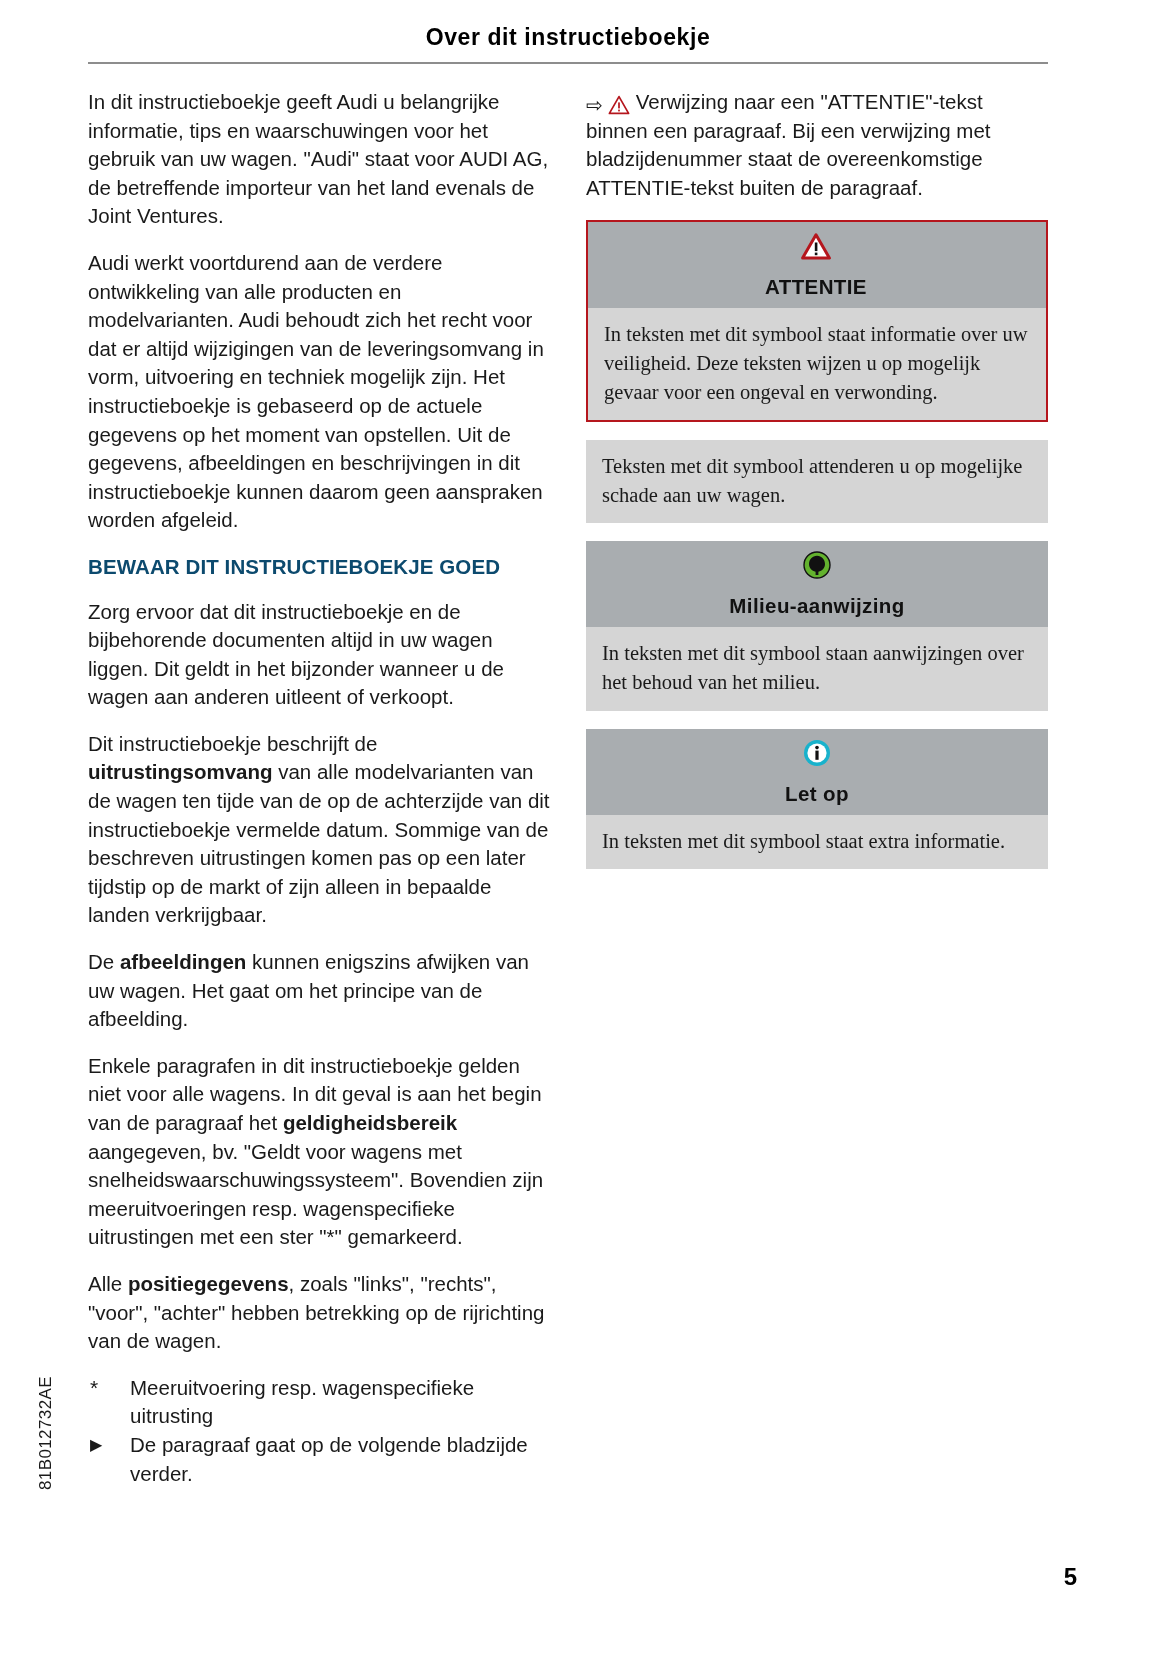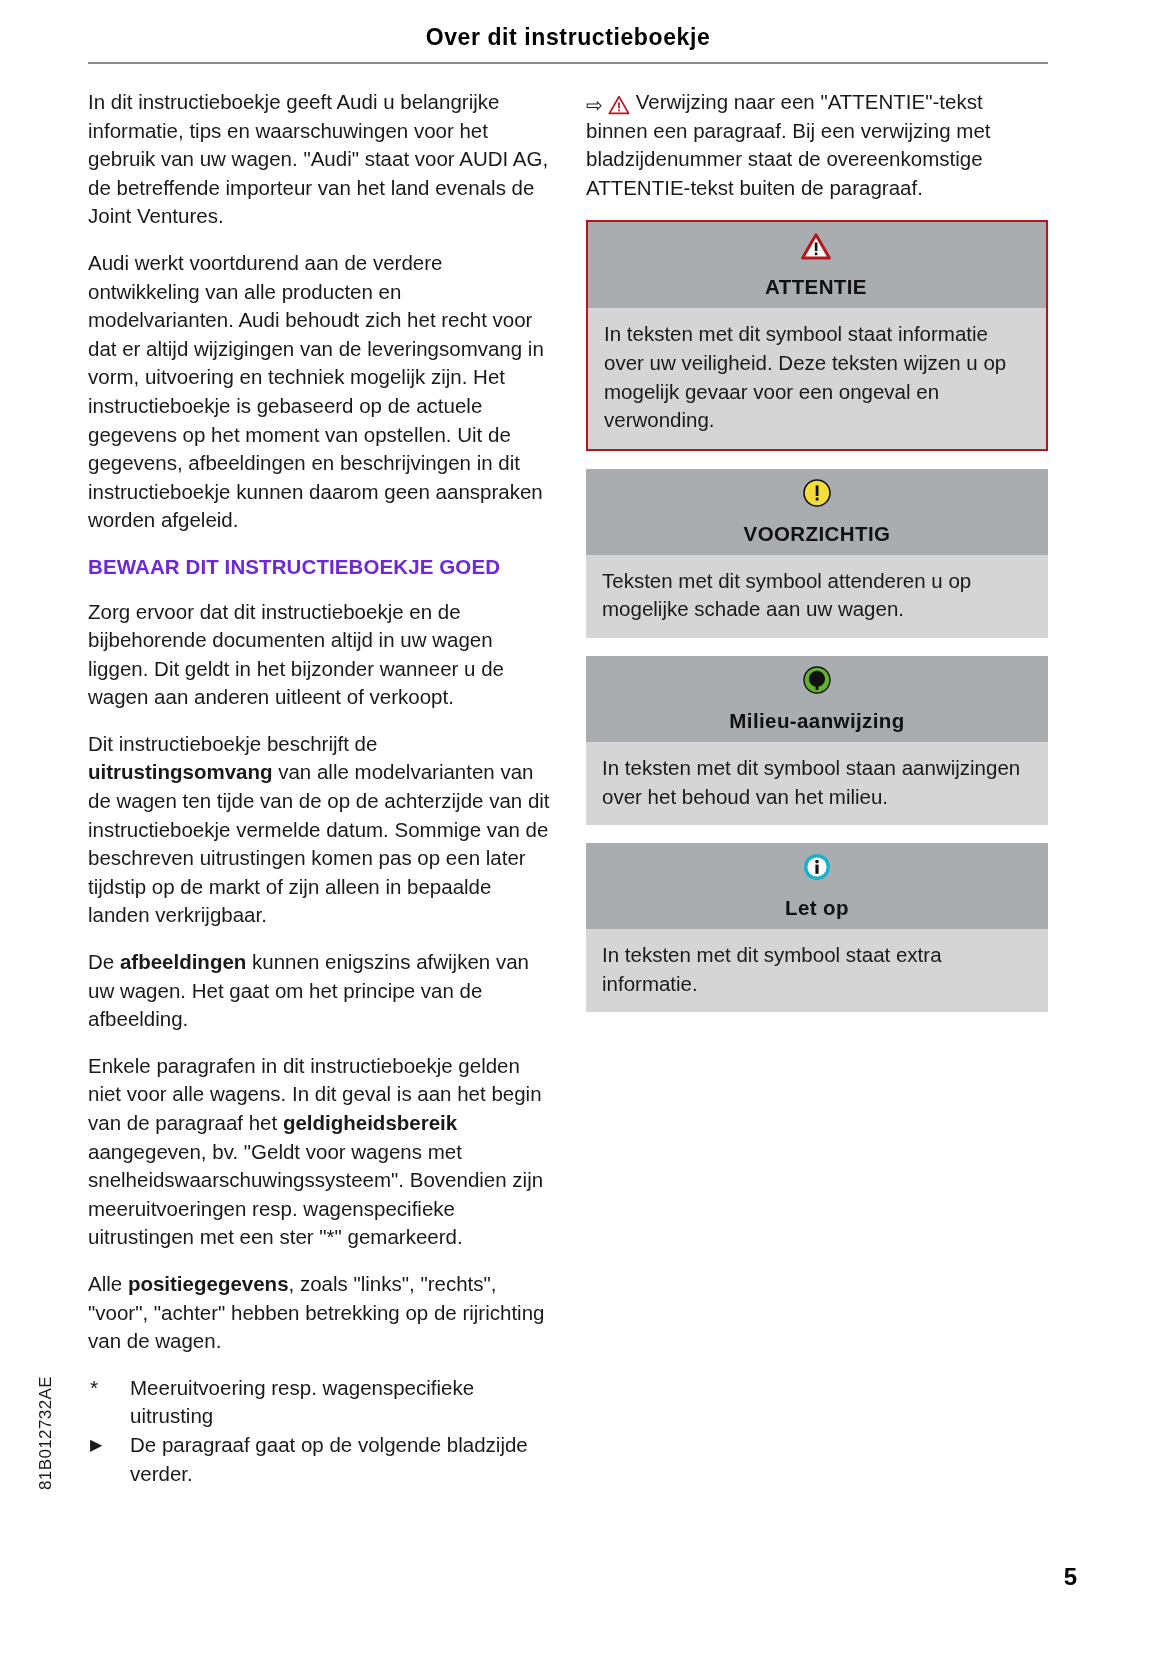--- a/index.html
+++ b/index.html
@@ -69,21 +69,21 @@
     color: #1a1a1a;
   }
   b, strong { font-weight: bold; }
 
   h2.section-head {
     font-size: 20.5px;
     font-weight: bold;
     line-height: 28.6px;
     margin: 0 0 16px 0;
     letter-spacing: 0.1px;
-    color: #6d28d9;
+    color: #0c4a6e;
   }
 
   
   .footnotes {
     margin-top: 4px;
   }
   .fn-item {
     display: flex;
     font-size: 20.5px;
     line-height: 28.6px;
@@ -168,20 +168,21 @@
   .notice-title {
     font-size: 20.5px;
     font-weight: bold;
     letter-spacing: 0.4px;
     color: #111111;
   }
   .notice-body {
     background: #d5d5d5;
     padding: 12px 16px 14px 16px;
     box-sizing: border-box;
+    font-family: Liberation Serif, serif;
   }
   .notice-body p {
     margin: 0;
     font-size: 20.5px;
     line-height: 28.6px;
     color: #1a1a1a;
   }
 
   
   .notice.attentie {
@@ -263,30 +264,20 @@
           </svg>
         </span>
         <span class="notice-title">ATTENTIE</span>
       </div>
       <div class="notice-body">
         <p>In teksten met dit symbool staat informatie over uw veiligheid. Deze teksten wijzen u op mogelijk gevaar voor een ongeval en verwonding.</p>
       </div>
     </div>
 
     <div class="notice">
-      <div class="notice-head">
-        <span class="icon-slot">
-          <svg width="30" height="30" viewBox="0 0 30 30">
-            <circle cx="15" cy="15" r="13" fill="#f2dd3a" stroke="#111111" stroke-width="1.6"></circle>
-            <rect x="13.7" y="7.4" width="2.8" height="10.6" fill="#111111"></rect>
-            <rect x="13.7" y="19.6" width="2.8" height="2.9" fill="#111111"></rect>
-          </svg>
-        </span>
-        <span class="notice-title">VOORZICHTIG</span>
-      </div>
       <div class="notice-body">
         <p>Teksten met dit symbool attenderen u op mogelijke schade aan uw wagen.</p>
       </div>
     </div>
 
     <div class="notice">
       <div class="notice-head">
         <span class="icon-slot">
           <svg width="30" height="30" viewBox="0 0 30 30">
             <circle cx="15" cy="15" r="13" fill="#63b22e" stroke="#111111" stroke-width="1.4"></circle>

